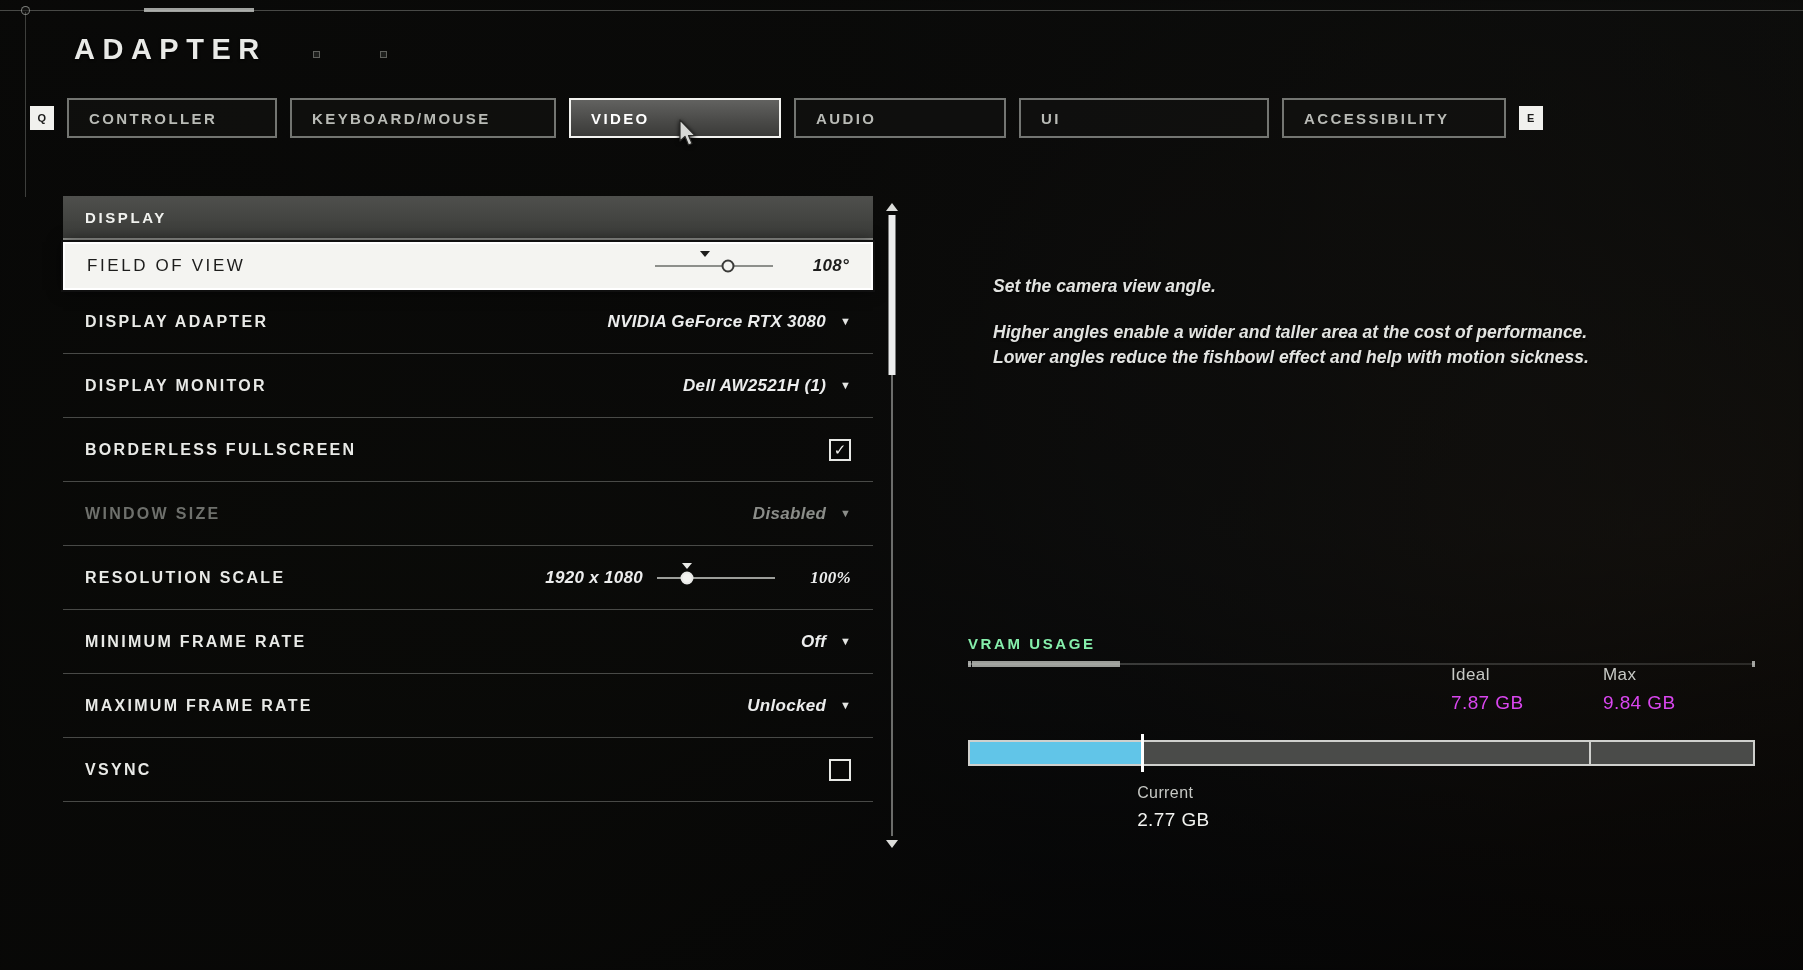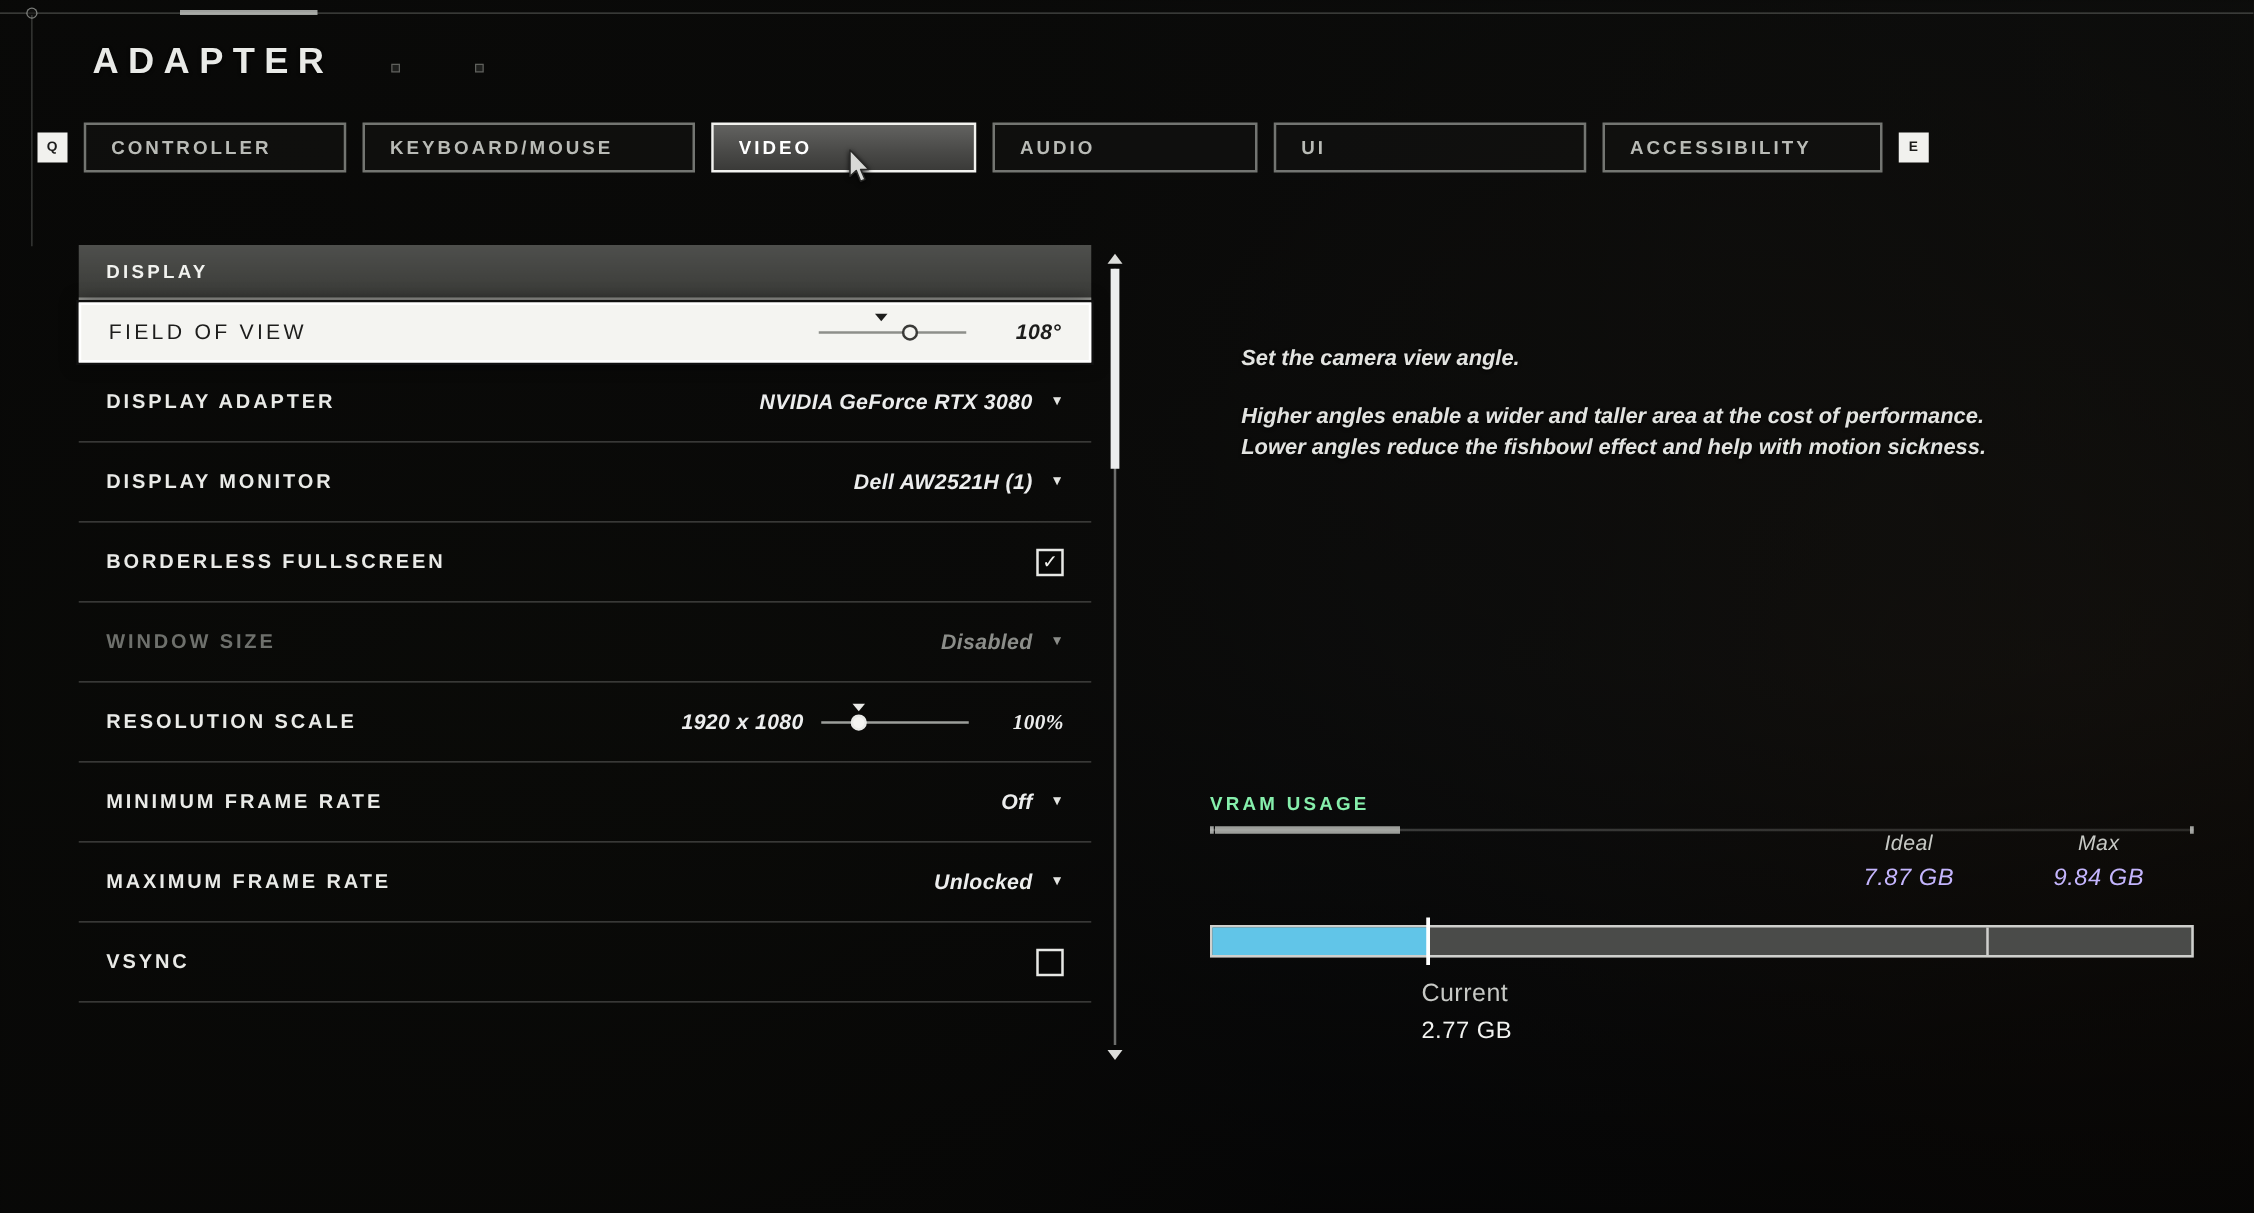--- a/index.html
+++ b/index.html
@@ -337,33 +337,31 @@
     left: 4px; top: -2px;
     width: 148px; height: 6px;
     background: rgba(182,184,180,0.85);
   }
 
   .vram-stats {
     position: absolute;
     right: 0; top: 70px;
     display: flex;
     gap: 0;
-    text-align: center;
-    font-style: italic;
   }
   .vram-stat { width: 152px; }
   .vram-stat .cap {
     font-size: 17px;
     color: #c7c9c5;
     letter-spacing: 0.4px;
   }
   .vram-stat .val {
     margin-top: 7px;
     font-size: 19px;
-    color: #c4b5fd;
+    color: #d946ef;
     letter-spacing: 0.4px;
   }
 
   .vram-bar-wrap {
     position: absolute;
     left: 0; top: 145px;
     width: 100%;
   }
   .vram-bar {
     position: relative;
@@ -389,21 +387,21 @@
     height: calc(100% + 16px);
     background: #ffffff;
     transform: translateX(-1px);
   }
   .vram-current {
     position: absolute;
     top: 44px;
     transform: translateX(-4px);
   }
   .vram-current .cap {
-    font-size: 20px;
+    font-size: 16px;
     color: #c7c9c5;
     letter-spacing: 0.4px;
   }
   .vram-current .val {
     margin-top: 7px;
     font-size: 19px;
     color: #f2f3f0;
     letter-spacing: 0.4px;
   }
 

